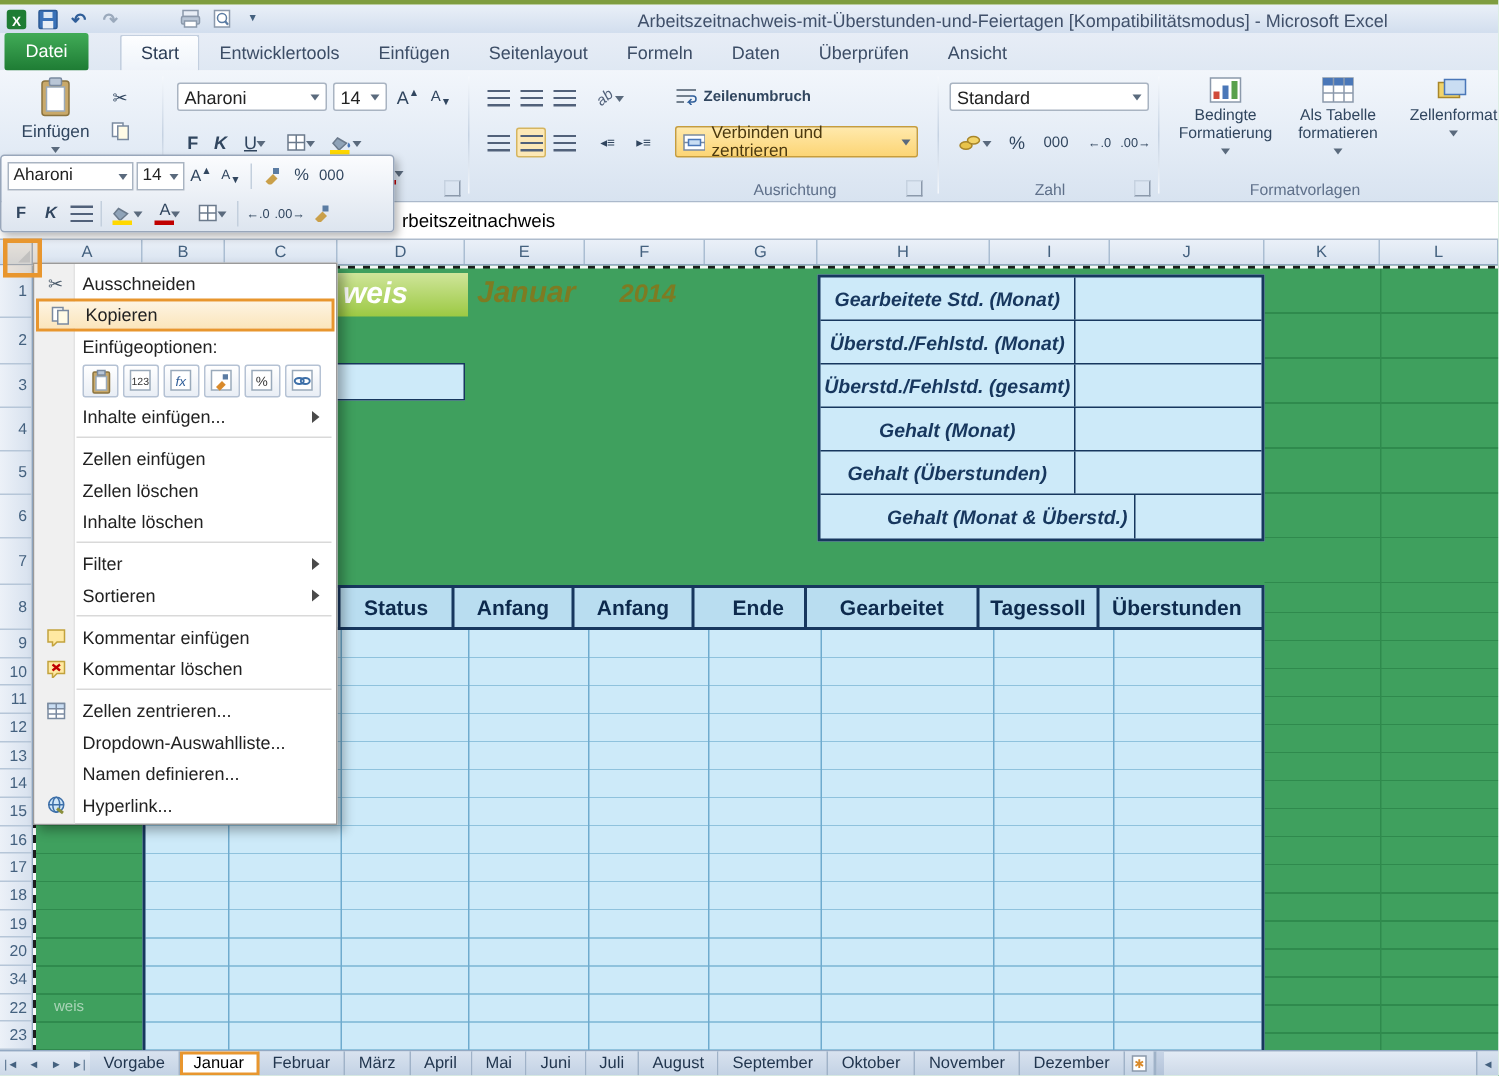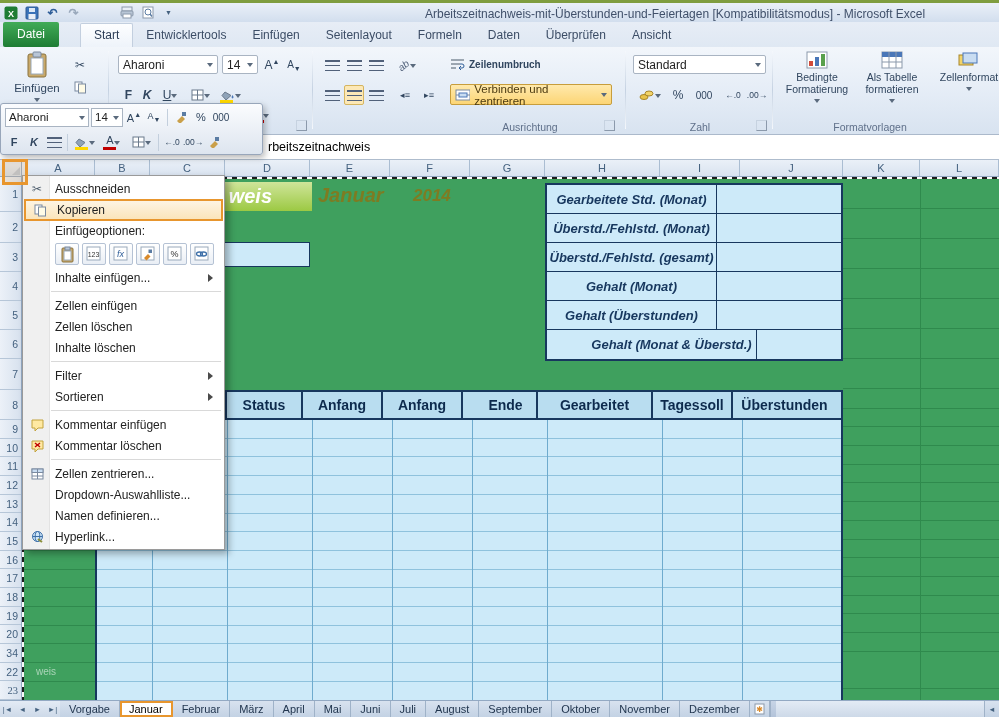--- a/index.html
+++ b/index.html
@@ -471,21 +471,21 @@
       <div class="rnum" style="top: 318px; height: 18px;">13</div>
       <div class="rnum" style="top: 336px; height: 19px;">14</div>
       <div class="rnum" style="top: 355px; height: 19px;">15</div>
       <div class="rnum" style="top: 374px; height: 18px;">16</div>
       <div class="rnum" style="top: 392px; height: 19px;">17</div>
       <div class="rnum" style="top: 411px; height: 19px;">18</div>
       <div class="rnum" style="top: 430px; height: 18px;">19</div>
       <div class="rnum" style="top: 448px; height: 19px;">20</div>
       <div class="rnum" style="top: 467px; height: 19px;">34</div>
       <div class="rnum" style="top: 486px; height: 18px;">22</div>
-      <div class="rnum" style="top: 504px; height: 19px; font-family: Liberation Serif, serif;">23</div>
+      <div class="rnum" style="top: 504px; height: 19px;">23</div>
     </div>
 
   <div class="worksheet">
     <div class="ws grid-kl-top"></div>
     <div class="ws grid-kl-bot"></div>
     <div class="ws grid-a"></div>
     <div class="ws ants-h"></div>
     <div class="ws ants-v"></div>
     <div class="ws title-cell">
         <span>weis</span>

